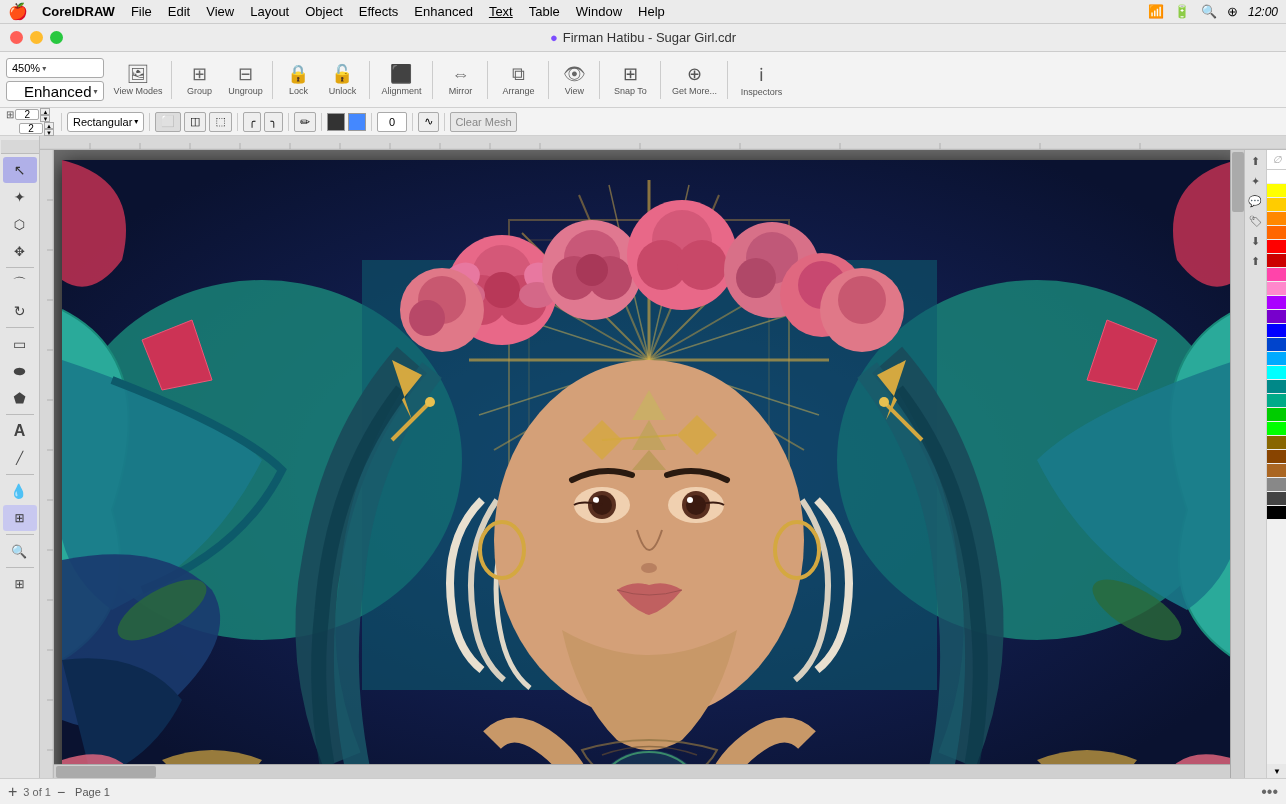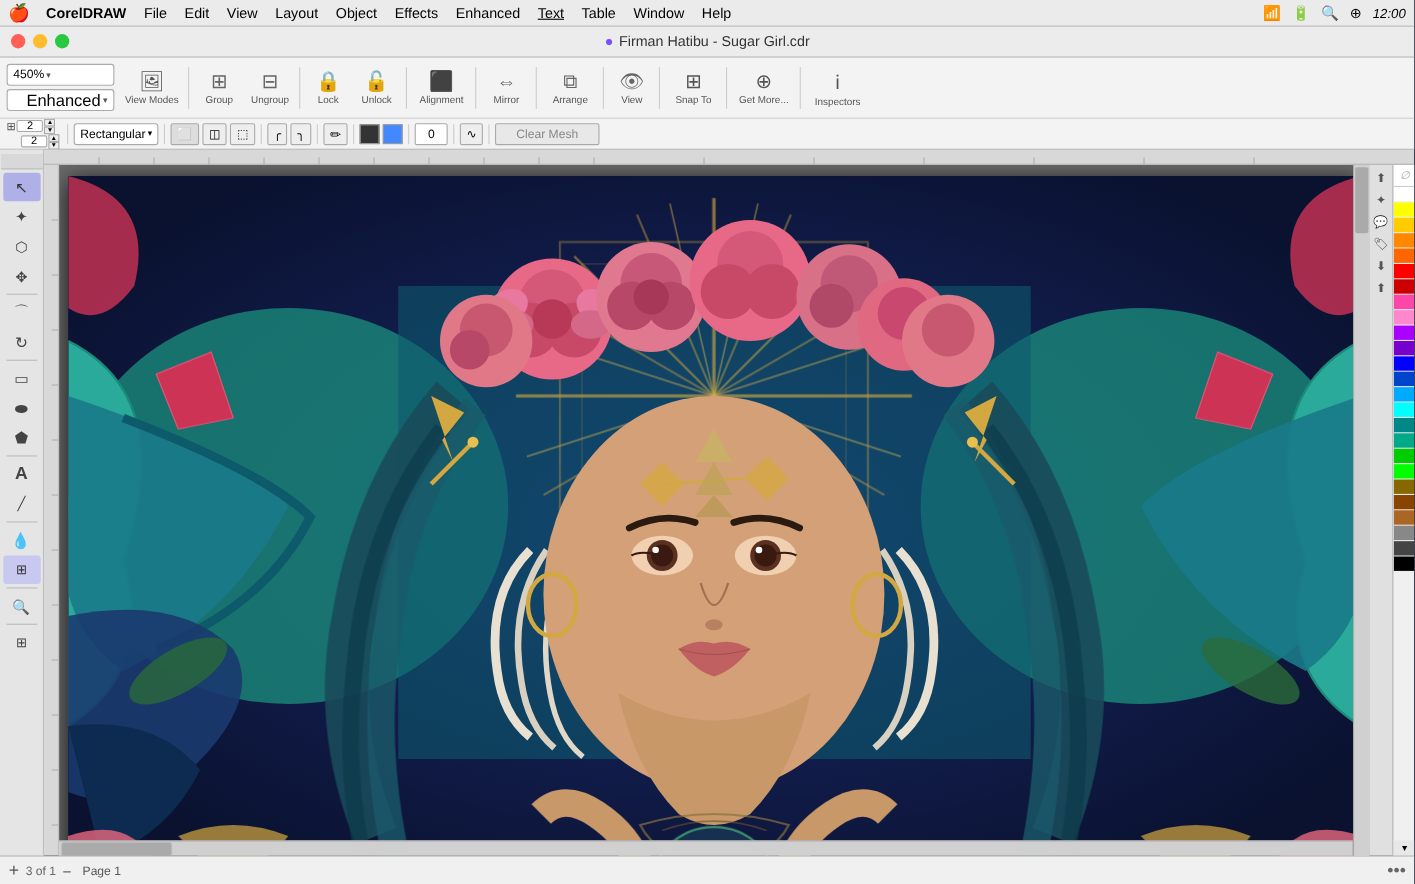--- a/index.html
+++ b/index.html
@@ -187,21 +187,21 @@
     <div style="width:1px; height:18px; background:#ccc; margin:0 2px;"></div>
 
     <input type="text" value="0" style="width: 30px; height: 20px; font-size: 11px; border: 1px solid rgb(170, 170, 170); text-align: center; border-radius: 2px;">
 
     <div style="width:1px; height:18px; background:#ccc; margin:0 2px;"></div>
 
     <button style="height:20px; padding:0 5px; font-size:11px; border:1px solid #aaa; background:#eee; cursor:pointer; border-radius:2px;">∿</button>
 
     <div style="width:1px; height:18px; background:#ccc; margin:0 2px;"></div>
 
-    <button style="height:20px; padding:0 18px; font-size:11px; border:1px solid #aaa; background:#e8e8e8; cursor:pointer; border-radius:2px; color:#888;">Clear Mesh</button>
+    <button style="height:20px; padding:0 4px; font-size:11px; border:1px solid #aaa; background:#e8e8e8; cursor:pointer; border-radius:2px; color:#888;">Clear Mesh</button>
 
   </div>
 
   <div style="display:flex; width:100%; height:calc(804px - 24px - 28px - 56px - 28px - 26px);">
 
     <div style="width:40px; background:#e5e5e5; display:flex; flex-direction:column; align-items:center; padding:4px 0; gap:1px; border-right:1px solid #c0c0c0; overflow:hidden;">
 
       <div style="width:38px; height:14px; background:#d8d8d8; border-bottom:1px solid #bbb; margin-bottom:2px;"></div>
 
       <div style="width:34px; height:26px; display:flex; align-items:center; justify-content:center; cursor:pointer; border-radius:3px; background:#b0b0e8;">

